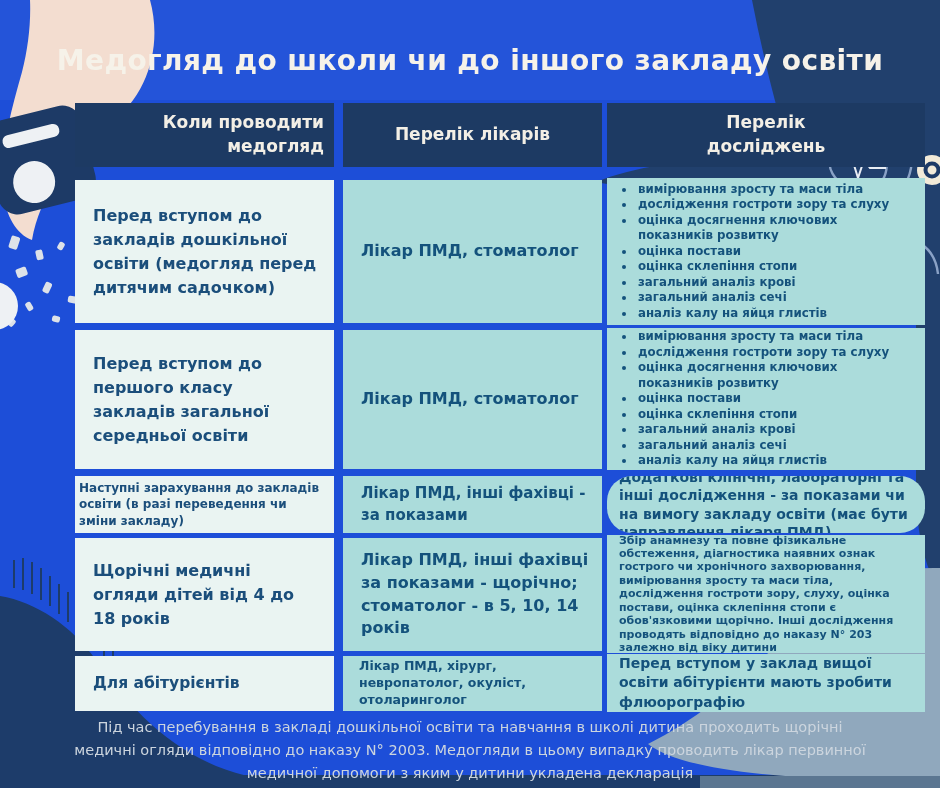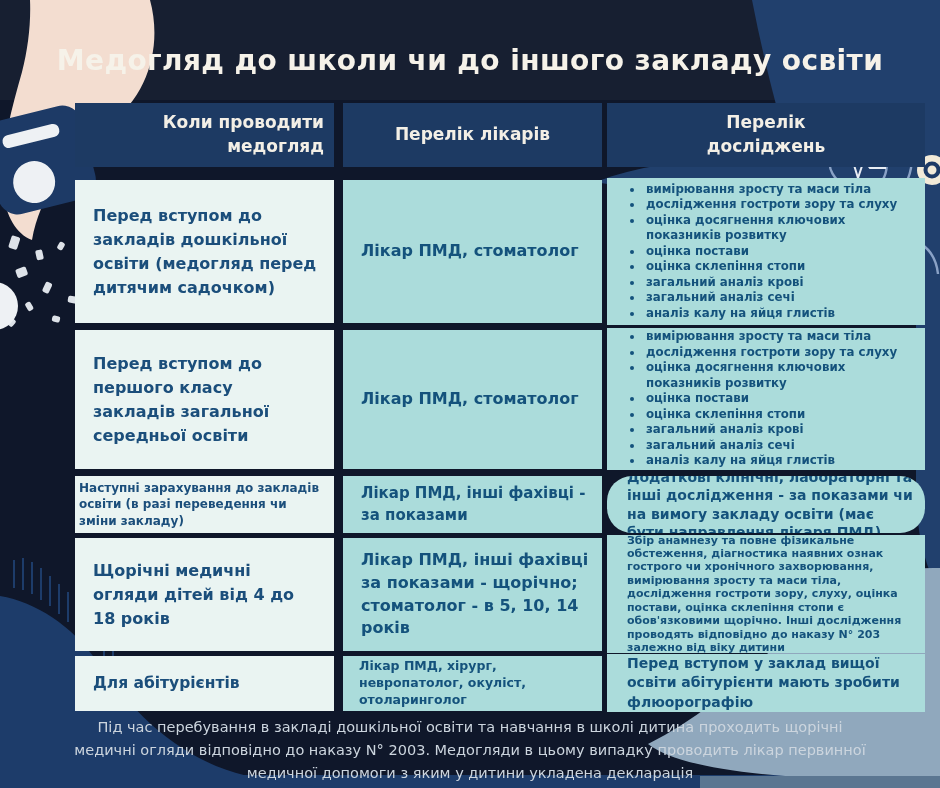--- a/index.html
+++ b/index.html
@@ -1,35 +1,35 @@
 <!DOCTYPE html>
 <html><head>
 <meta charset="utf-8">
 <style>
   html,body{margin:0;padding:0;background:#3a4a60;}
   .canvas{
     position:relative;width:940px;height:788px;overflow:hidden;
-    background:#0f172a;
+    background:#1d4ed8;
     font-family:"DejaVu Sans","Liberation Sans",sans-serif;
   }
   .bg-svg{position:absolute;left:0;top:0;z-index:0;pointer-events:none;}
   .title{
     position:absolute;left:45px;top:44px;width:850px;z-index:5;
     text-align:center;font-size:28px;font-weight:700;color:#f6f2e9;letter-spacing:.4px;
   }
   .cell{
     position:absolute;z-index:5;box-sizing:border-box;display:flex;align-items:center;
     font-weight:700;overflow:hidden;
   }
   .hdr{background:#1d3a63;color:#f3efe6;font-size:17px;line-height:1.4;justify-content:center;text-align:center;}
   .hdr-left{justify-content:flex-start;text-align:right;padding-left:22px;padding-right:10px;}
   .narrow{display:block;max-width:190px;margin:2px auto;}
   .when{background:#eaf4f2;color:#1b4e7b;padding:10px 14px 10px 18px;font-size:16px;line-height:1.5;}
   .docs{background:#abdcdb;color:#14527c;padding:10px 12px 10px 18px;font-size:16px;line-height:1.42;}
-  .exams{background:#abdcdb;color:#14527c;padding:8px 10px 8px 20px;}
+  .exams{background:#abdcdb;color:#14527c;padding:8px 10px 8px 12px;}
   .fs12{font-size:12px;line-height:1.35;}
   .fs125{font-size:12.5px;line-height:1.35;}
   .fs15{font-size:15px;}
   .fs155{font-size:15.5px;line-height:1.38;text-align:right;}
   .txt115{font-size:14px;line-height:1.32;border-radius:25px;}
   .txt11{font-size:11px;line-height:1.22;}
   .txt14{font-size:14px;line-height:1.38;}
   ul.exams-list{margin:0;padding:0 0 0 17px;font-size:11.8px;line-height:1.31;}
   ul.exams-list li{margin:0;padding-left:2px;}
   .footer{

